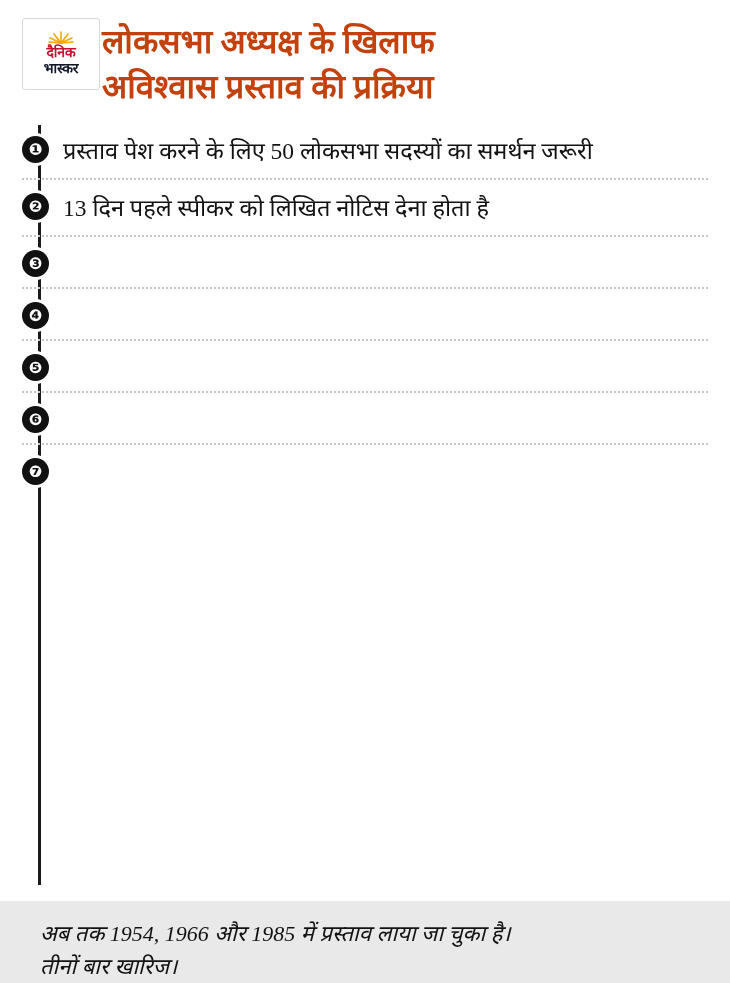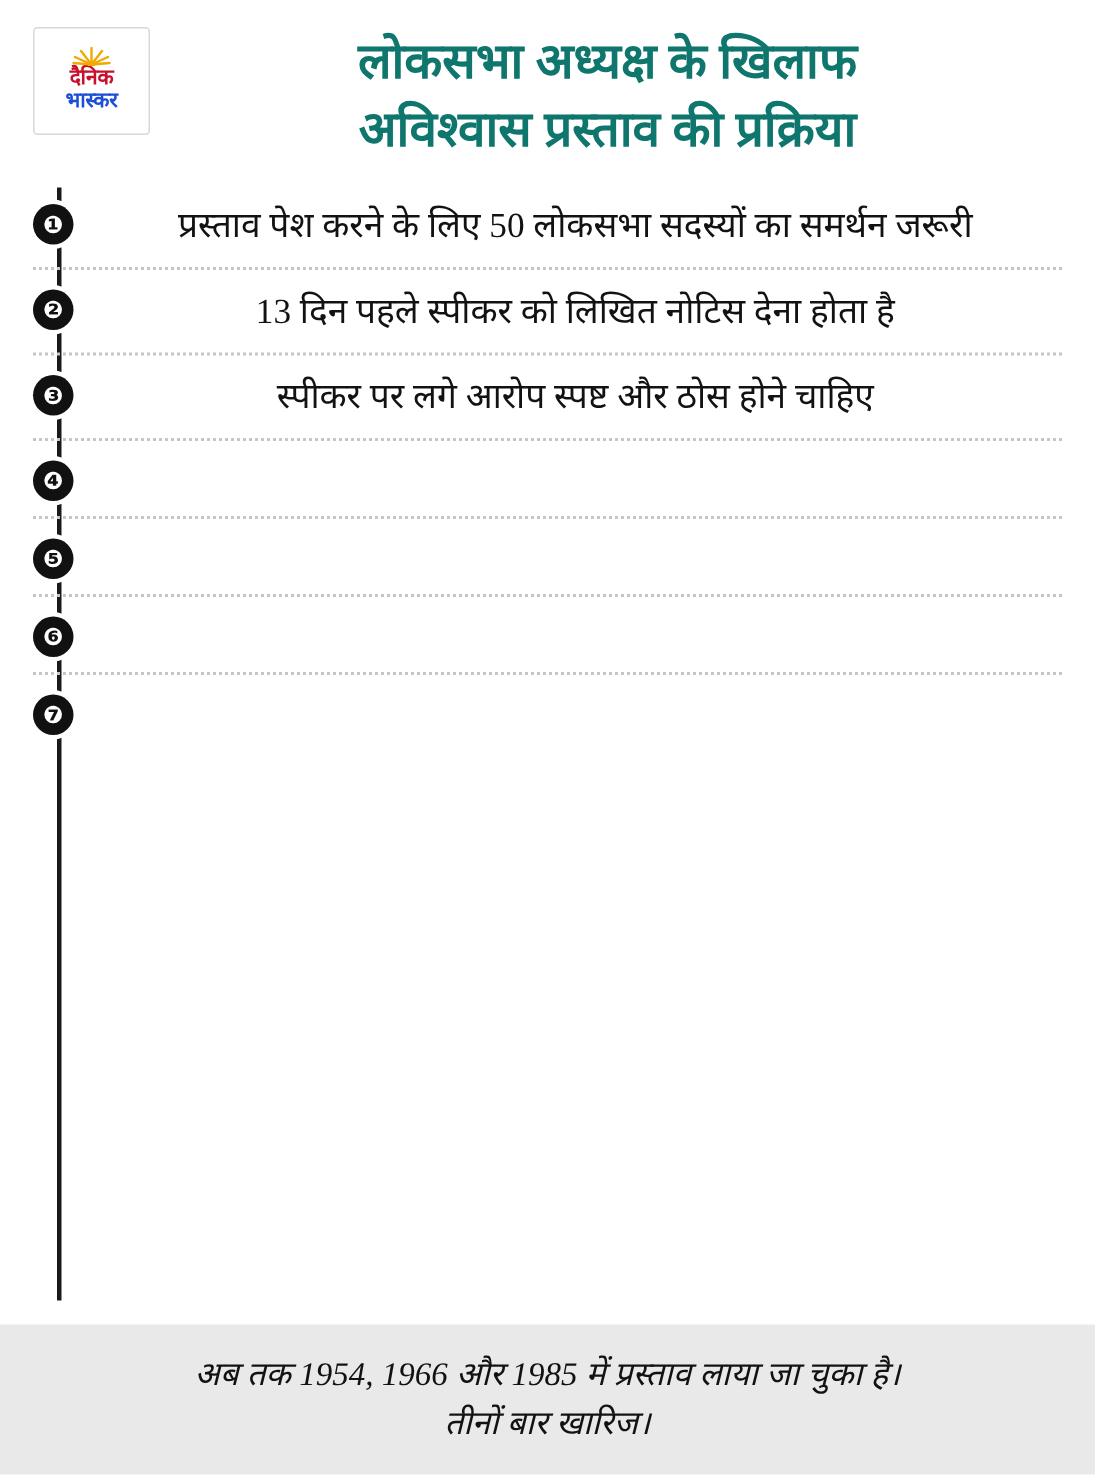--- a/index.html
+++ b/index.html
@@ -52,39 +52,38 @@
   .logo-sun svg { display: block; }
   .logo-line1 {
     font-family: "Liberation Serif", serif;
     font-weight: bold;
     font-size: 14px;
     color: #c8102e;
     line-height: 1.05;
     letter-spacing: -0.2px;
   }
   .logo-line2 {
-    font-family: Liberation Mono, monospace;
+    font-family: Liberation Sans, sans-serif;
     font-weight: bold;
     font-size: 14px;
-    color: #1d4ed8;
+    color: #0f172a;
     line-height: 1.1;
     letter-spacing: -0.2px;
   }
   .title-wrap {
     flex: 1 1 auto;
     padding-top: 2px;
   }
   .title-line {
     font-family: "Liberation Serif", "DejaVu Serif", serif;
     font-size: 33px;
     font-weight: bold;
-    color: #0f766e;
+    color: #c2410c;
     line-height: 1.35;
     letter-spacing: 0px;
-    text-align: center;
   }
   
   .steps {
     position: relative;
     flex: 1 1 auto;
     padding: 4px 22px 0 22px;
     box-sizing: border-box;
   }
   .vline {
     position: absolute;
@@ -122,29 +121,27 @@
     margin-top: 2px;
     box-shadow: 0 0 0 3px #ffffff;
   }
   .step-text {
     flex: 1 1 auto;
     font-family: "Liberation Serif", "DejaVu Serif", serif;
     font-size: 23.5px;
     line-height: 1.45;
     color: #121212;
     padding-right: 4px;
-    text-align: center;
   }
   
   .footer {
     flex: 0 0 auto;
     background: #e9e9e9;
-    padding: 16px 40px 18px 40px;
-    box-sizing: border-box;
-    text-align: center;
+    padding: 16px 40px 0 40px;
+    box-sizing: border-box;
   }
   .footer-line {
     font-family: "Liberation Serif", "DejaVu Serif", serif;
     font-style: italic;
     font-size: 22px;
     line-height: 1.5;
     color: #121212;
   }
 </style>
 </head>
@@ -185,21 +182,20 @@
       <div class="step-text">प्रस्ताव पेश करने के लिए 50 लोकसभा सदस्यों का समर्थन जरूरी</div>
     </div>
 
     <div class="step">
       <div class="bullet">❷</div>
       <div class="step-text">13 दिन पहले स्पीकर को लिखित नोटिस देना होता है</div>
     </div>
 
     <div class="step">
       <div class="bullet">❸</div>
-      <div class="step-text">स्पीकर पर लगे आरोप स्पष्ट और ठोस होने चाहिए</div>
     </div>
 
     <div class="step">
       <div class="bullet">❹</div>
     </div>
 
     <div class="step">
       <div class="bullet">❺</div>
     </div>
 

